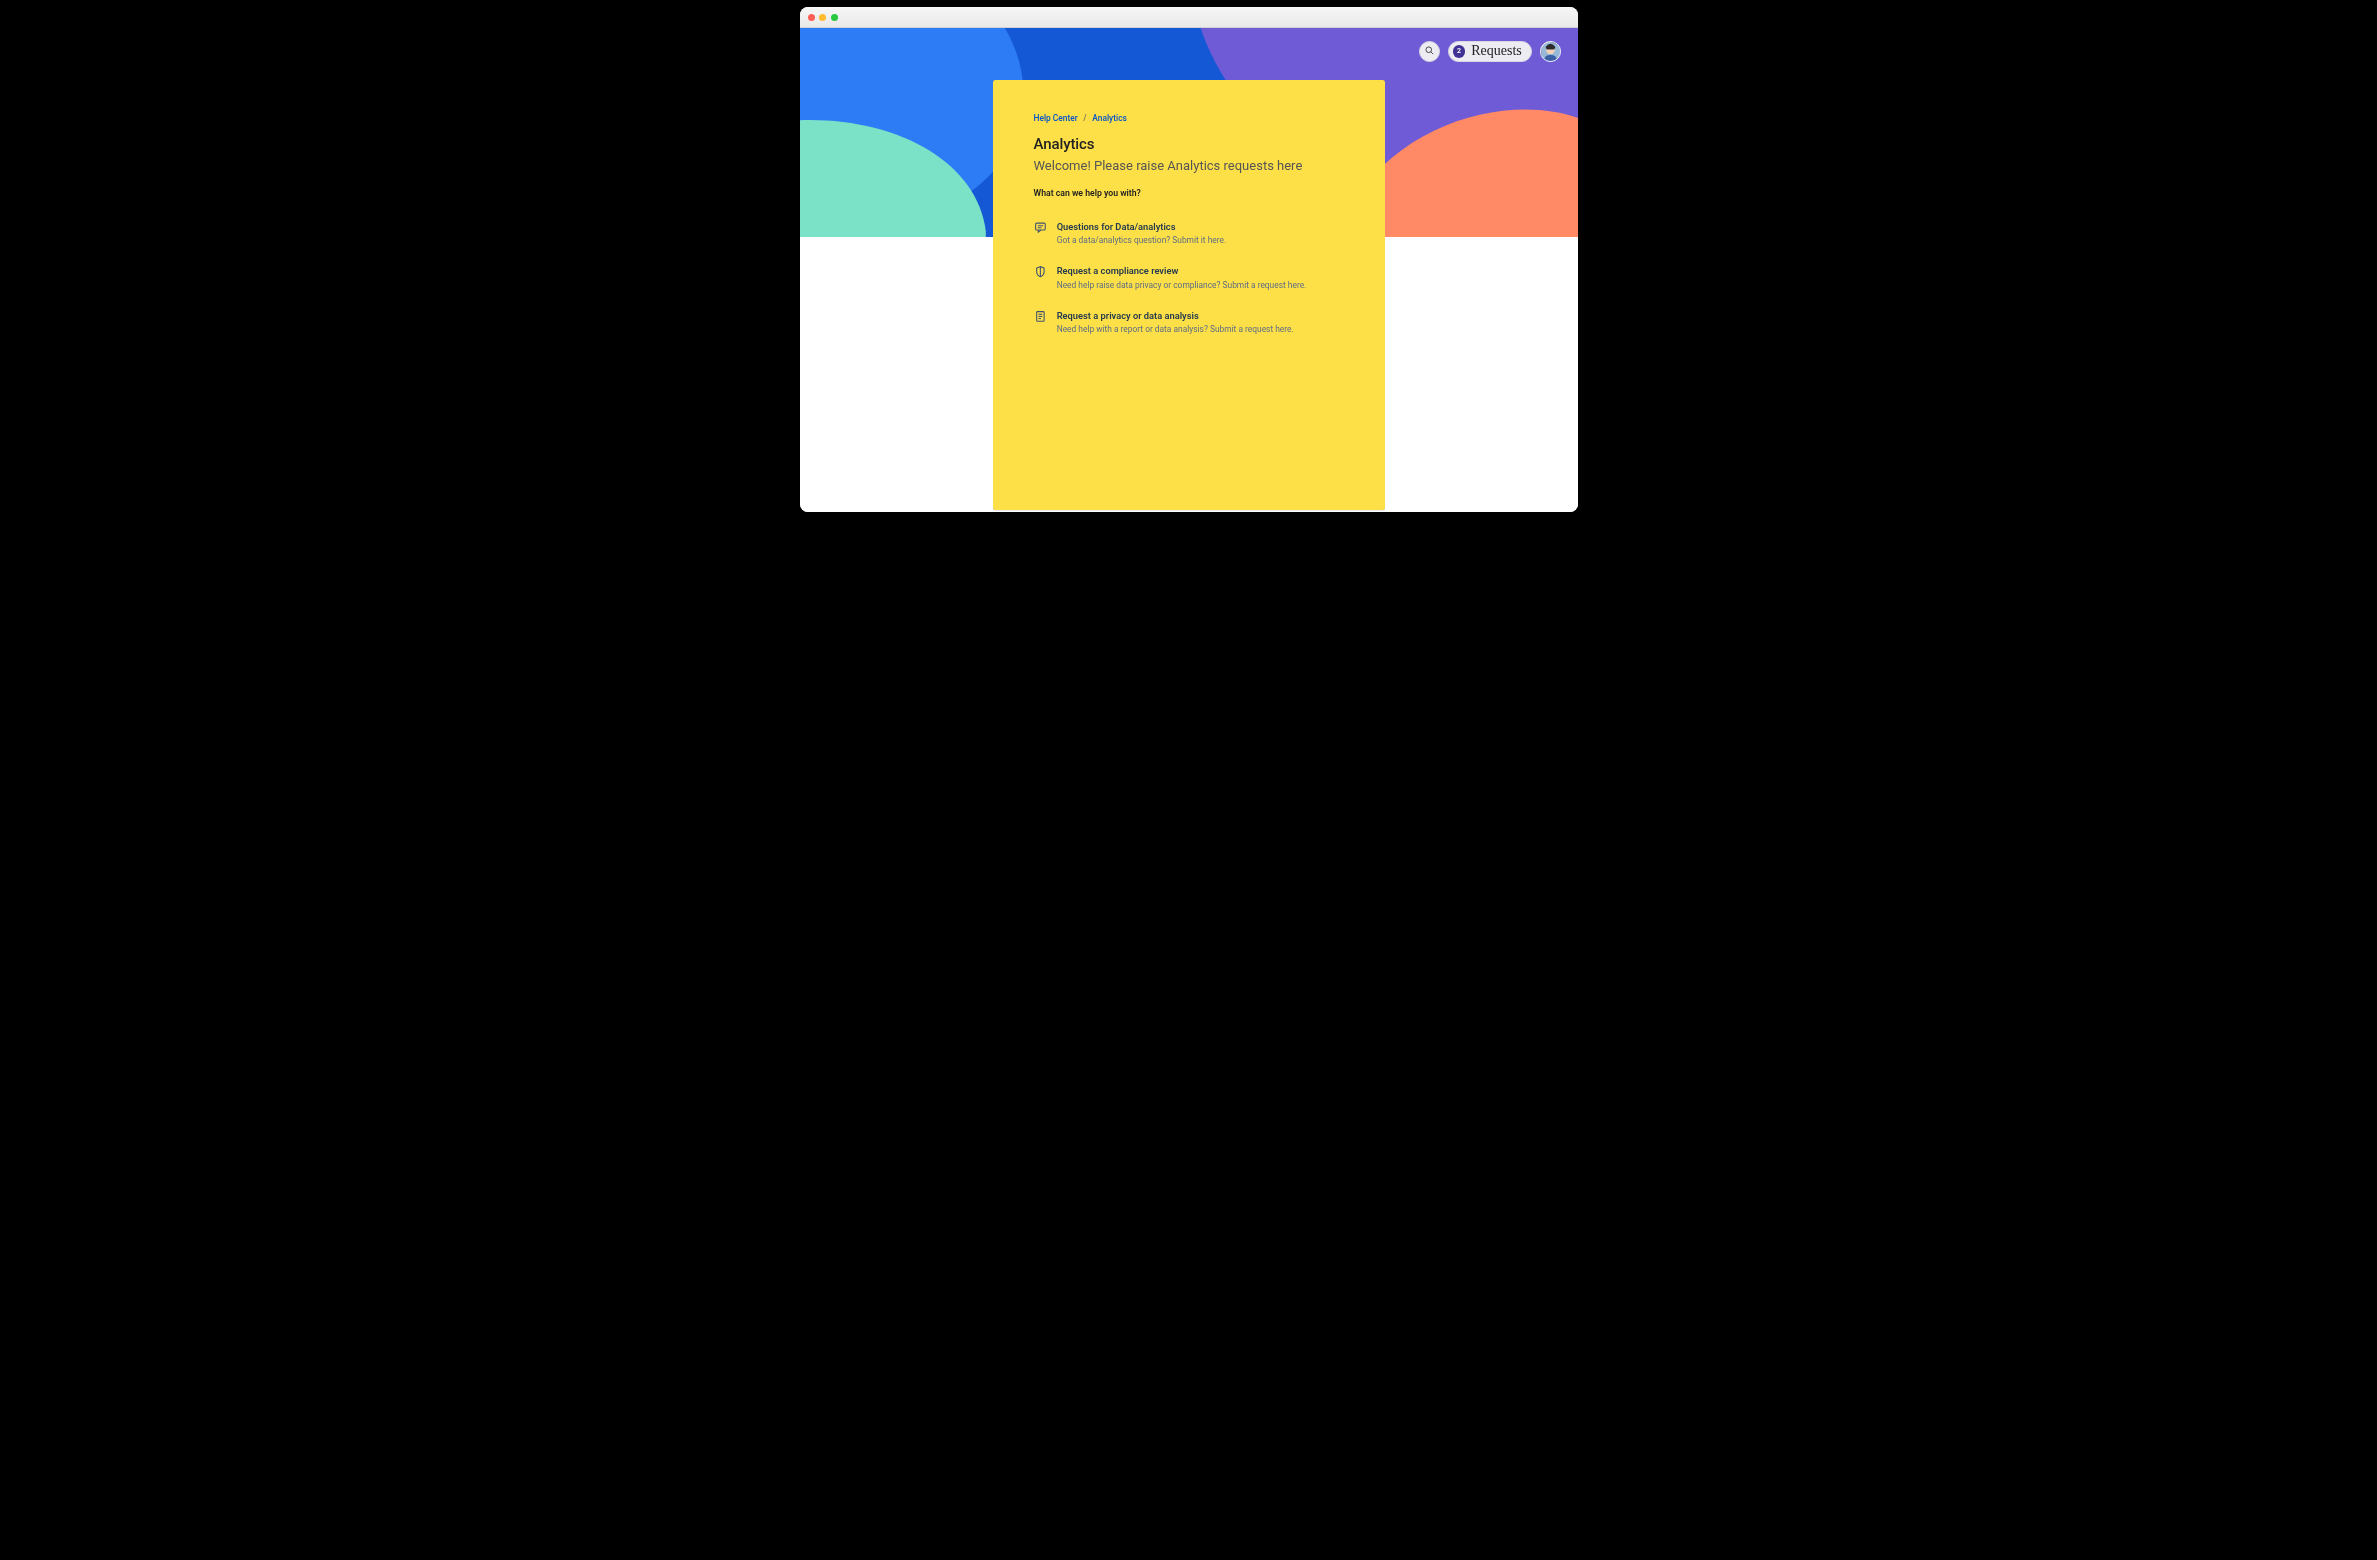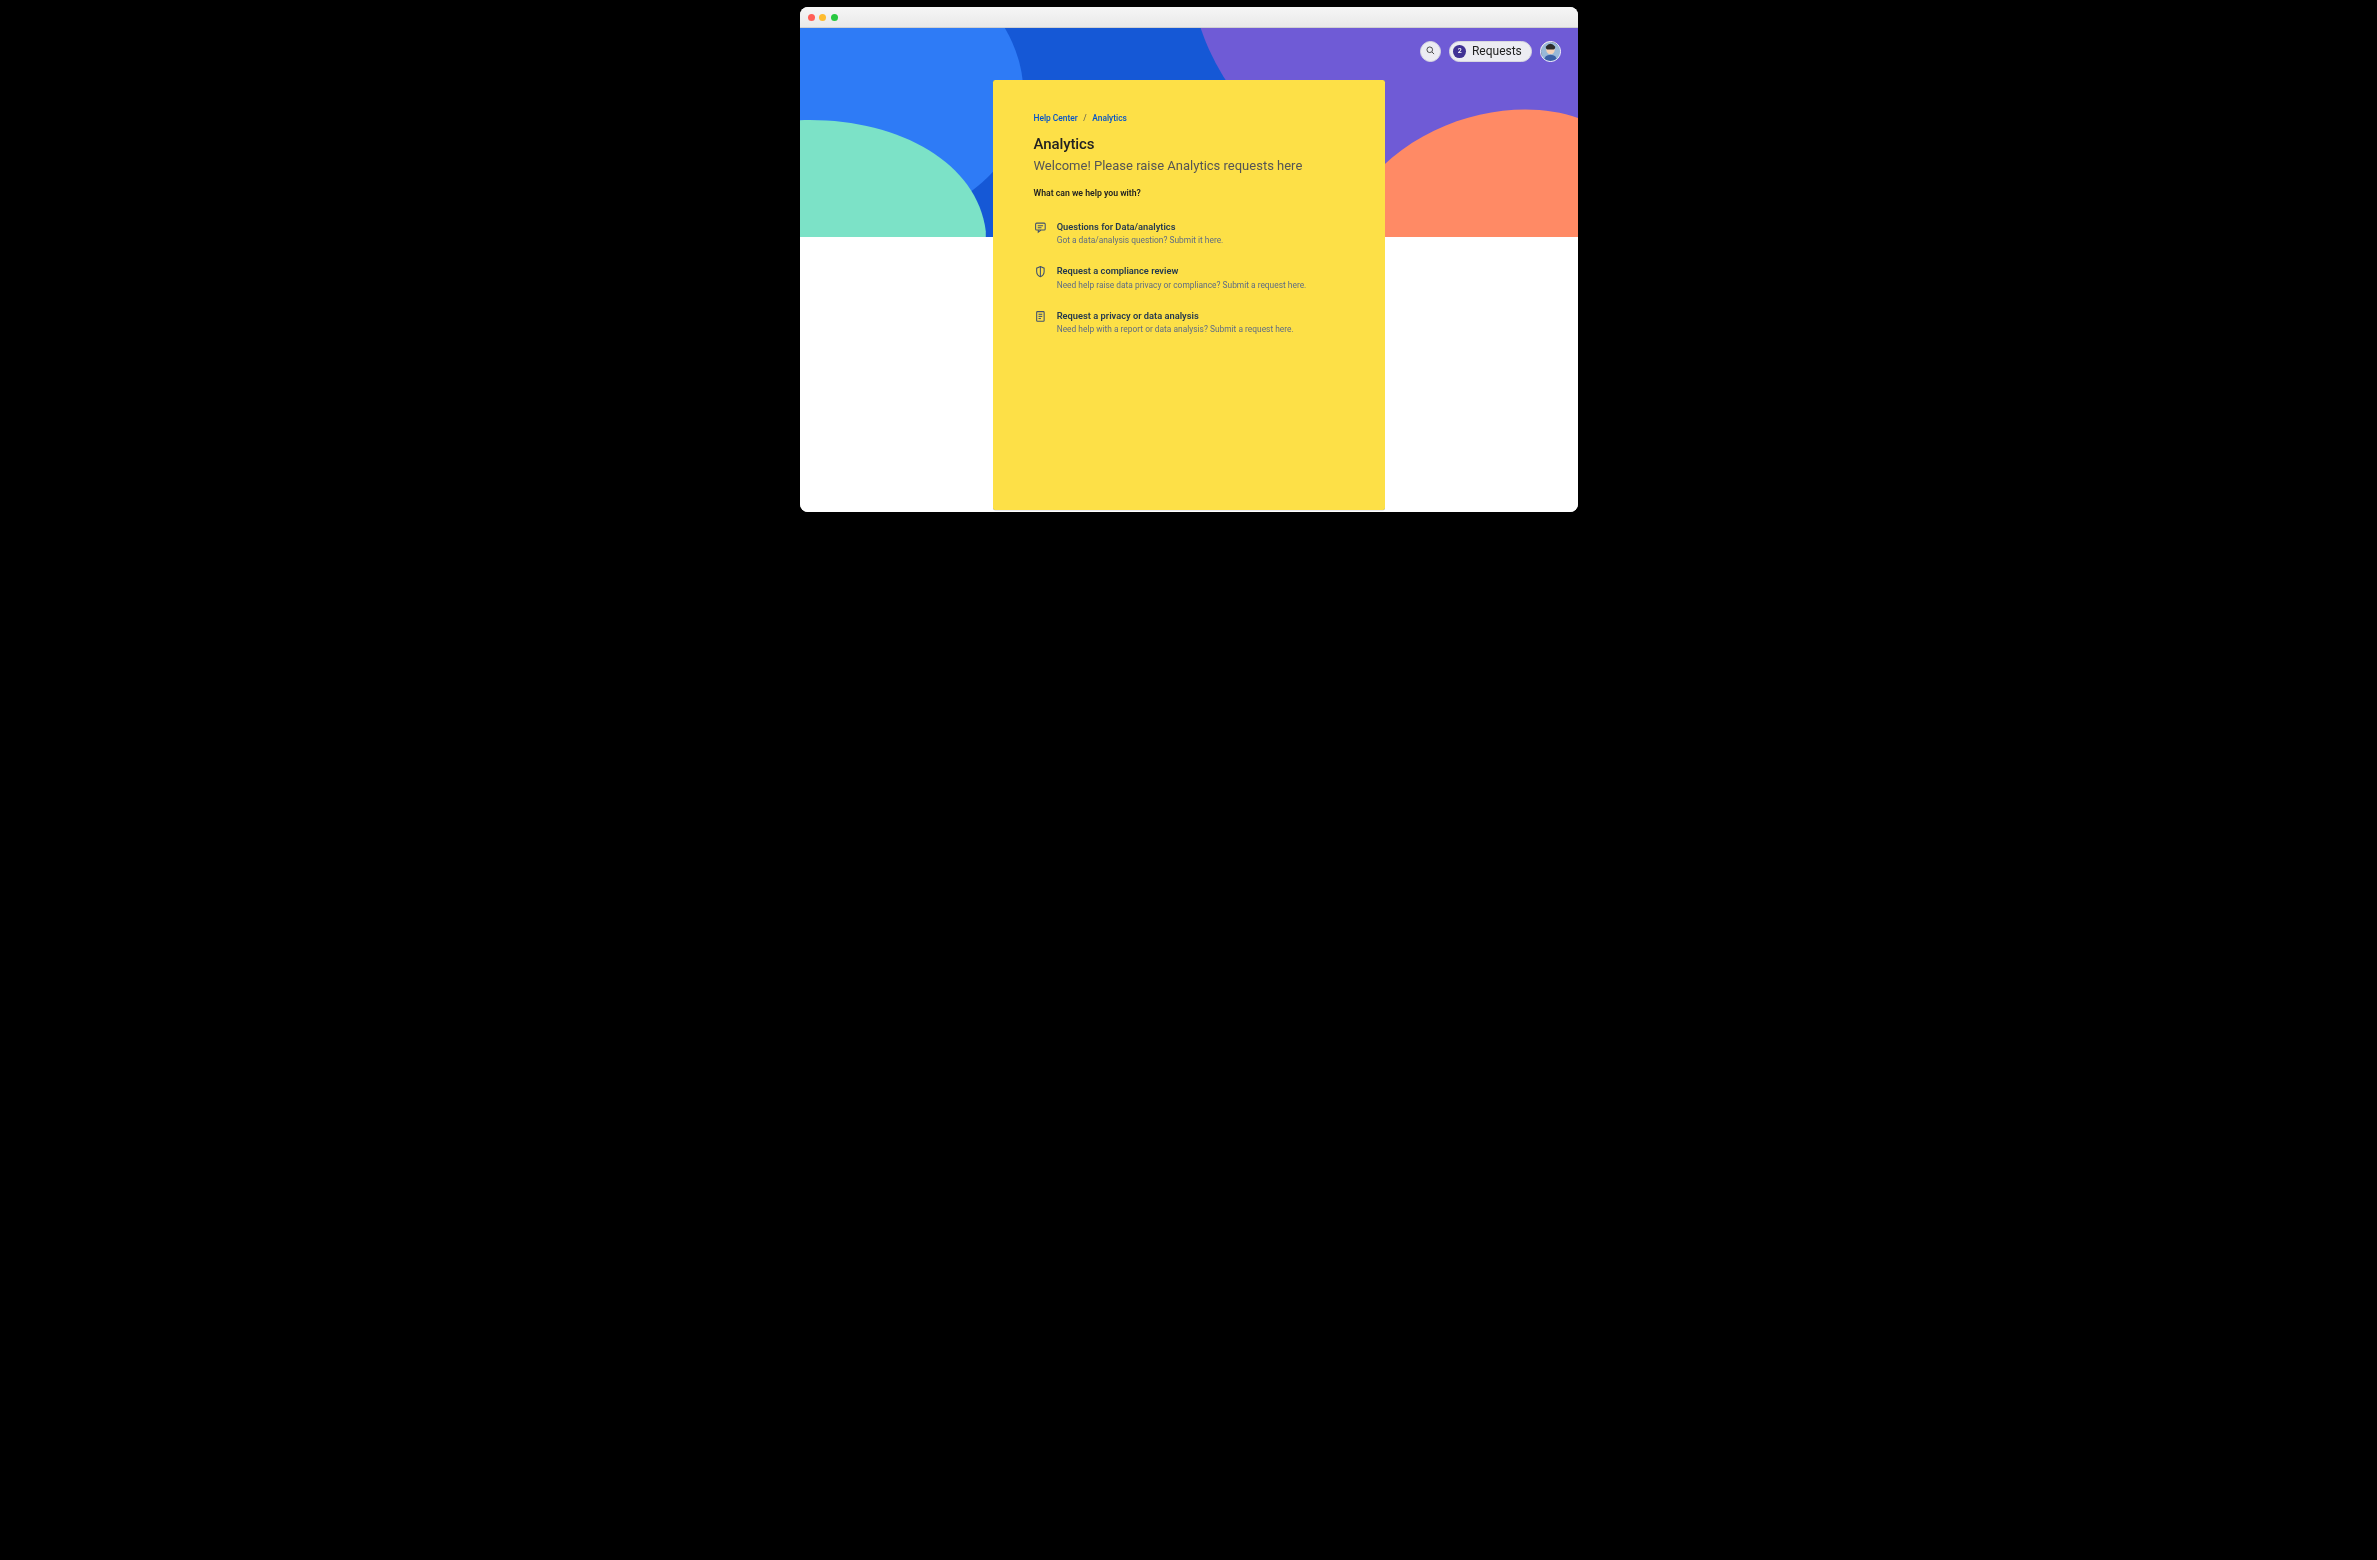--- a/index.html
+++ b/index.html
@@ -80,21 +80,21 @@
   }
   .badge {
     background:#403294;
     color:#fff;
     min-width:12.8px; height:12.8px;
     border-radius:6.4px;
     display:flex; align-items:center; justify-content:center;
     font-size:7px; font-weight:600;
     padding:0 4.1px;
   }
-  .requests-text { font-size:12px; color:#222; }
+  .requests-text { font-size:14px; color:#222;font-family:Liberation Serif, serif; }
   .avatar {
     width:21px; height:21px; border-radius:50%;
     background: radial-gradient(circle at 35% 30%, #f7d9c4 0%, #f7d9c4 35%, #3a3a3a 36%, #3a3a3a 55%, #97b7d9 56%);
     border:1.2px solid #fff;
     cursor:pointer;
     overflow:hidden;
   }
   .avatar svg{width:100%;height:100%;display:block;}
 
   
@@ -199,21 +199,21 @@
         <span class="req-icon">
           <svg viewBox="0 0 24 24" fill="none" stroke="#42526E" stroke-width="2">
             <rect x="3" y="4" width="18" height="13" rx="2"></rect>
             <path d="M8 17 L8 21 L13 17"></path>
             <line x1="7" y1="9" x2="17" y2="9"></line>
             <line x1="7" y1="12.5" x2="14" y2="12.5"></line>
           </svg>
         </span>
         <div class="req-text">
           <div class="req-title">Questions for Data/analytics</div>
-          <div class="req-desc">Got a data/analysis question? Submit it here.</div>
+          <div class="req-desc">Got a data/analytics question? Submit it here.</div>
         </div>
       </div>
 
       <div class="req-item">
         <span class="req-icon">
           <svg viewBox="0 0 24 24" fill="none" stroke="#42526E" stroke-width="2">
             <path d="M12 3 L19 6 V12 C19 17 15.5 20.5 12 22 C8.5 20.5 5 17 5 12 V6 Z"></path>
             <line x1="12" y1="3" x2="12" y2="22"></line>
           </svg>
         </span>

